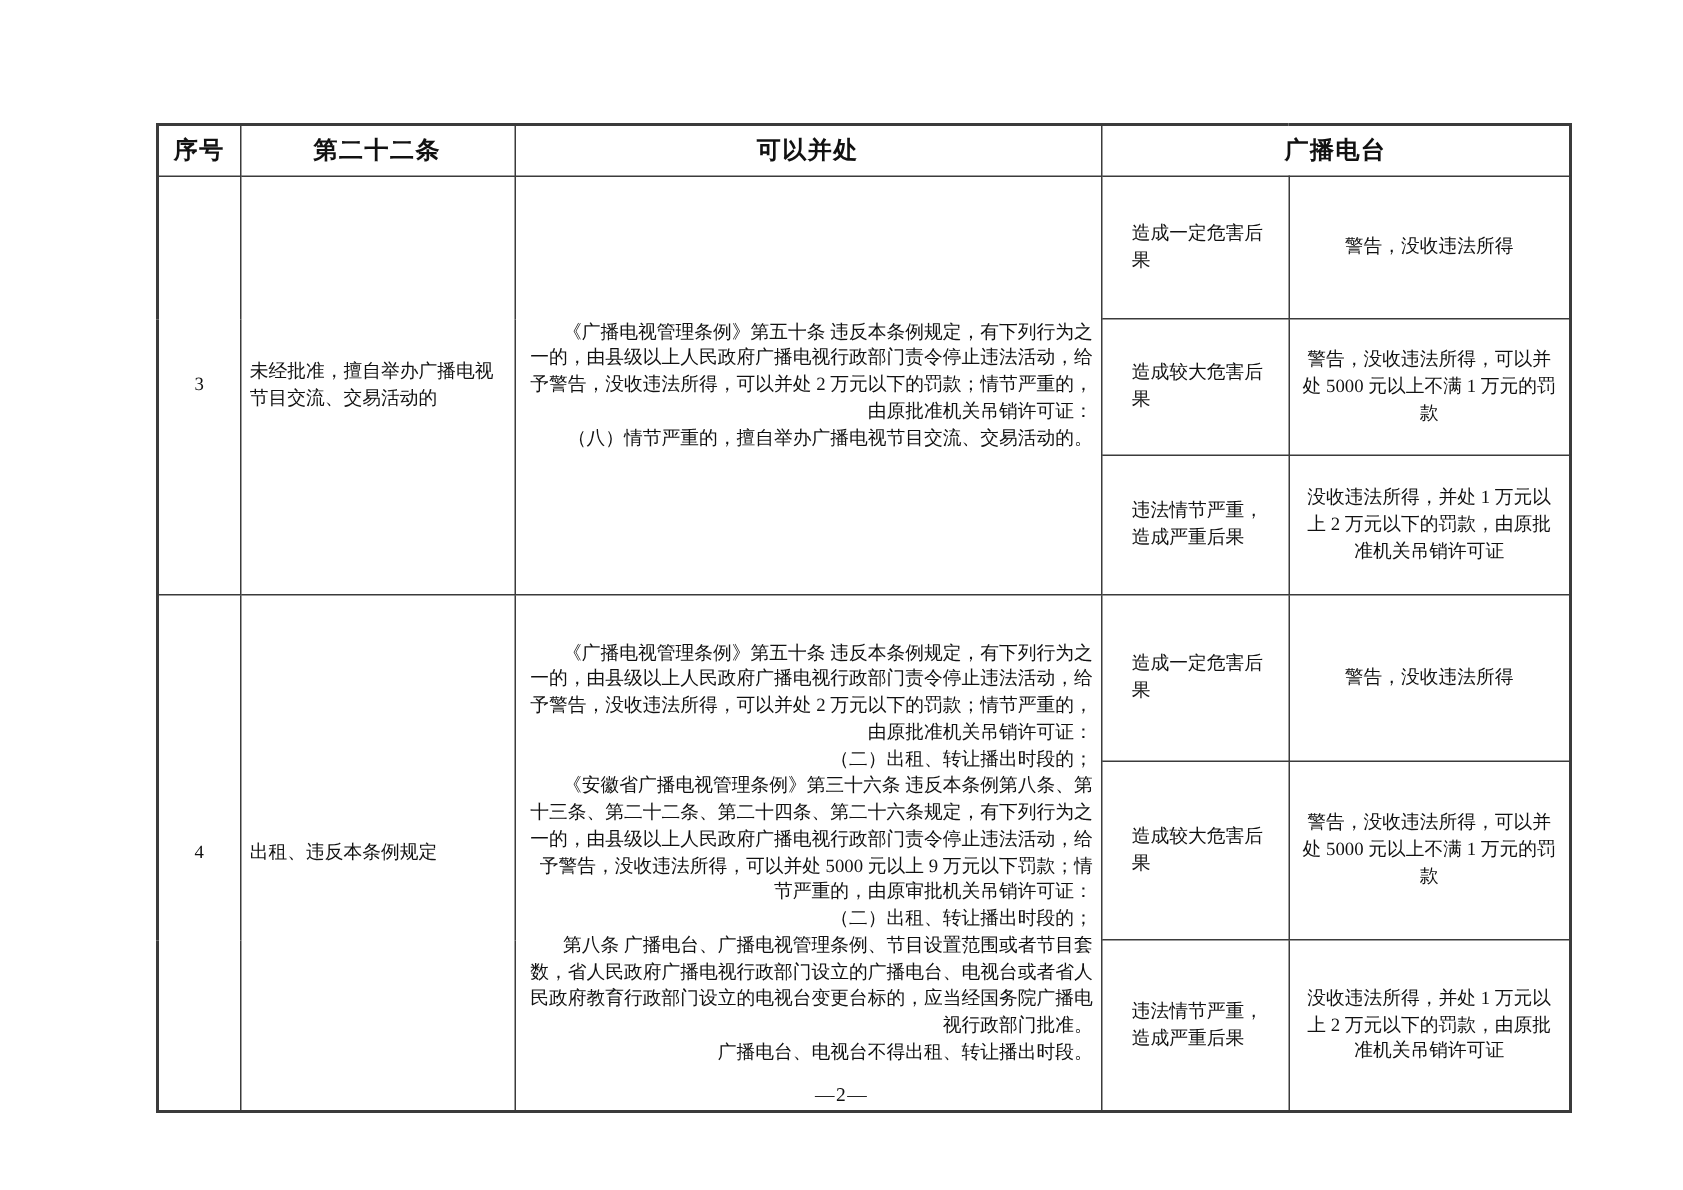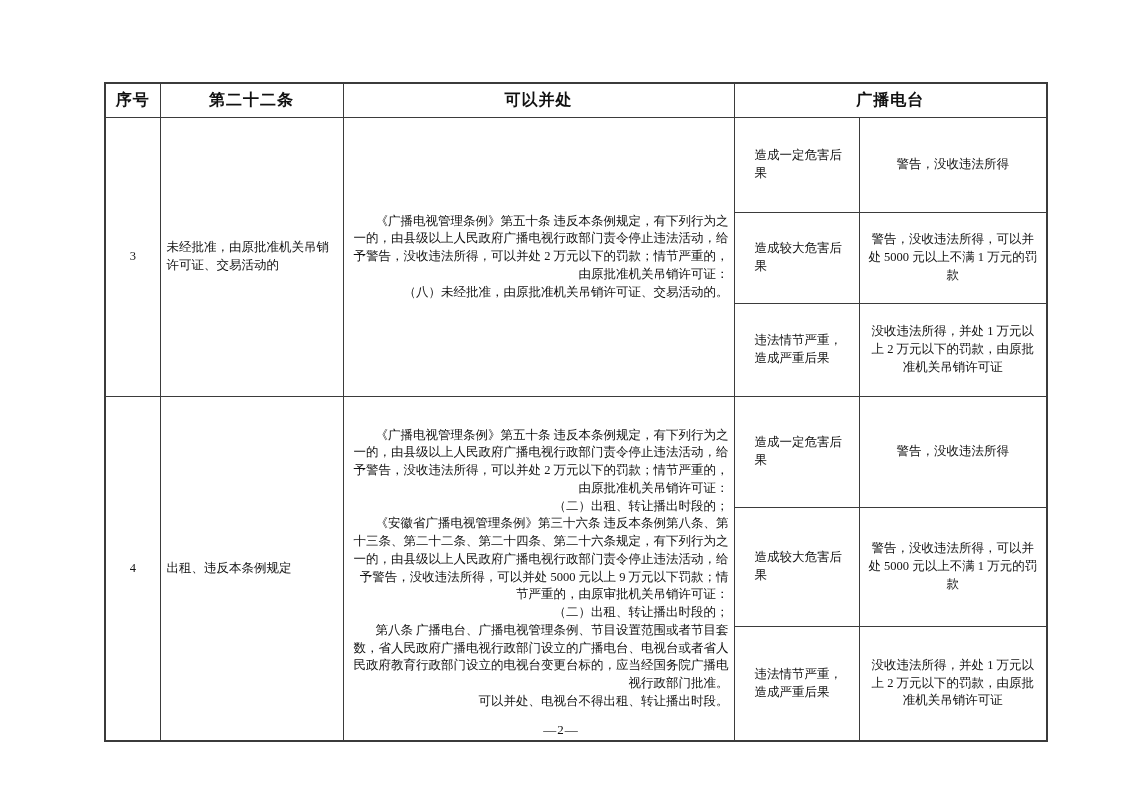--- a/index.html
+++ b/index.html
@@ -103,24 +103,24 @@
         <th class="hdr">序号</th>
         <th class="hdr">第二十二条</th>
         <th class="hdr">可以并处</th>
         <th class="hdr" colspan="2">广播电台</th>
       </tr>
     </thead>
     <tbody>
 
       <tr>
         <td class="c-index" rowspan="3">3</td>
-        <td class="c-behavior" rowspan="3">未经批准，由原批准机关吊销许可证、交易活动的</td>
+        <td class="c-behavior" rowspan="3">未经批准，擅自举办广播电视节目交流、交易活动的</td>
         <td class="c-basis" rowspan="3">
             <p class="para">《广播电视管理条例》第五十条 违反本条例规定，有下列行为之一的，由县级以上人民政府广播电视行政部门责令停止违法活动，给予警告，没收违法所得，可以并处 2 万元以下的罚款；情节严重的，由原批准机关吊销许可证：</p>
-            <p class="para">（八）未经批准，由原批准机关吊销许可证、交易活动的。</p>
+            <p class="para">（八）情节严重的，擅自举办广播电视节目交流、交易活动的。</p>
           </td>
         <td class="c-cond r3a">造成一定危害后果</td>
         <td class="c-std">警告，没收违法所得</td>
       </tr>
       <tr>
         <td class="c-cond r3b">造成较大危害后果</td>
         <td class="c-std">警告，没收违法所得，可以并处 5000 元以上不满 1 万元的罚款</td>
       </tr>
       <tr>
         <td class="c-cond r3c">违法情节严重，造成严重后果</td>
@@ -129,21 +129,21 @@
 
       <tr>
         <td class="c-index" rowspan="3">4</td>
         <td class="c-behavior" rowspan="3">出租、违反本条例规定</td>
         <td class="c-basis" rowspan="3">
             <p class="para">《广播电视管理条例》第五十条 违反本条例规定，有下列行为之一的，由县级以上人民政府广播电视行政部门责令停止违法活动，给予警告，没收违法所得，可以并处 2 万元以下的罚款；情节严重的，由原批准机关吊销许可证：</p>
             <p class="para">（二）出租、转让播出时段的；</p>
             <p class="para">《安徽省广播电视管理条例》第三十六条 违反本条例第八条、第十三条、第二十二条、第二十四条、第二十六条规定，有下列行为之一的，由县级以上人民政府广播电视行政部门责令停止违法活动，给予警告，没收违法所得，可以并处 5000 元以上 9 万元以下罚款；情节严重的，由原审批机关吊销许可证：</p>
             <p class="para">（二）出租、转让播出时段的；</p>
             <p class="para">第八条 广播电台、广播电视管理条例、节目设置范围或者节目套数，省人民政府广播电视行政部门设立的广播电台、电视台或者省人民政府教育行政部门设立的电视台变更台标的，应当经国务院广播电视行政部门批准。</p>
-            <p class="para">可以并处、电视台不得出租、转让播出时段。</p>
+            <p class="para">广播电台、电视台不得出租、转让播出时段。</p>
           </td>
         <td class="c-cond r4a">造成一定危害后果</td>
         <td class="c-std">警告，没收违法所得</td>
       </tr>
       <tr>
         <td class="c-cond r4b">造成较大危害后果</td>
         <td class="c-std">警告，没收违法所得，可以并处 5000 元以上不满 1 万元的罚款</td>
       </tr>
       <tr>
         <td class="c-cond r4c">违法情节严重，造成严重后果</td>

